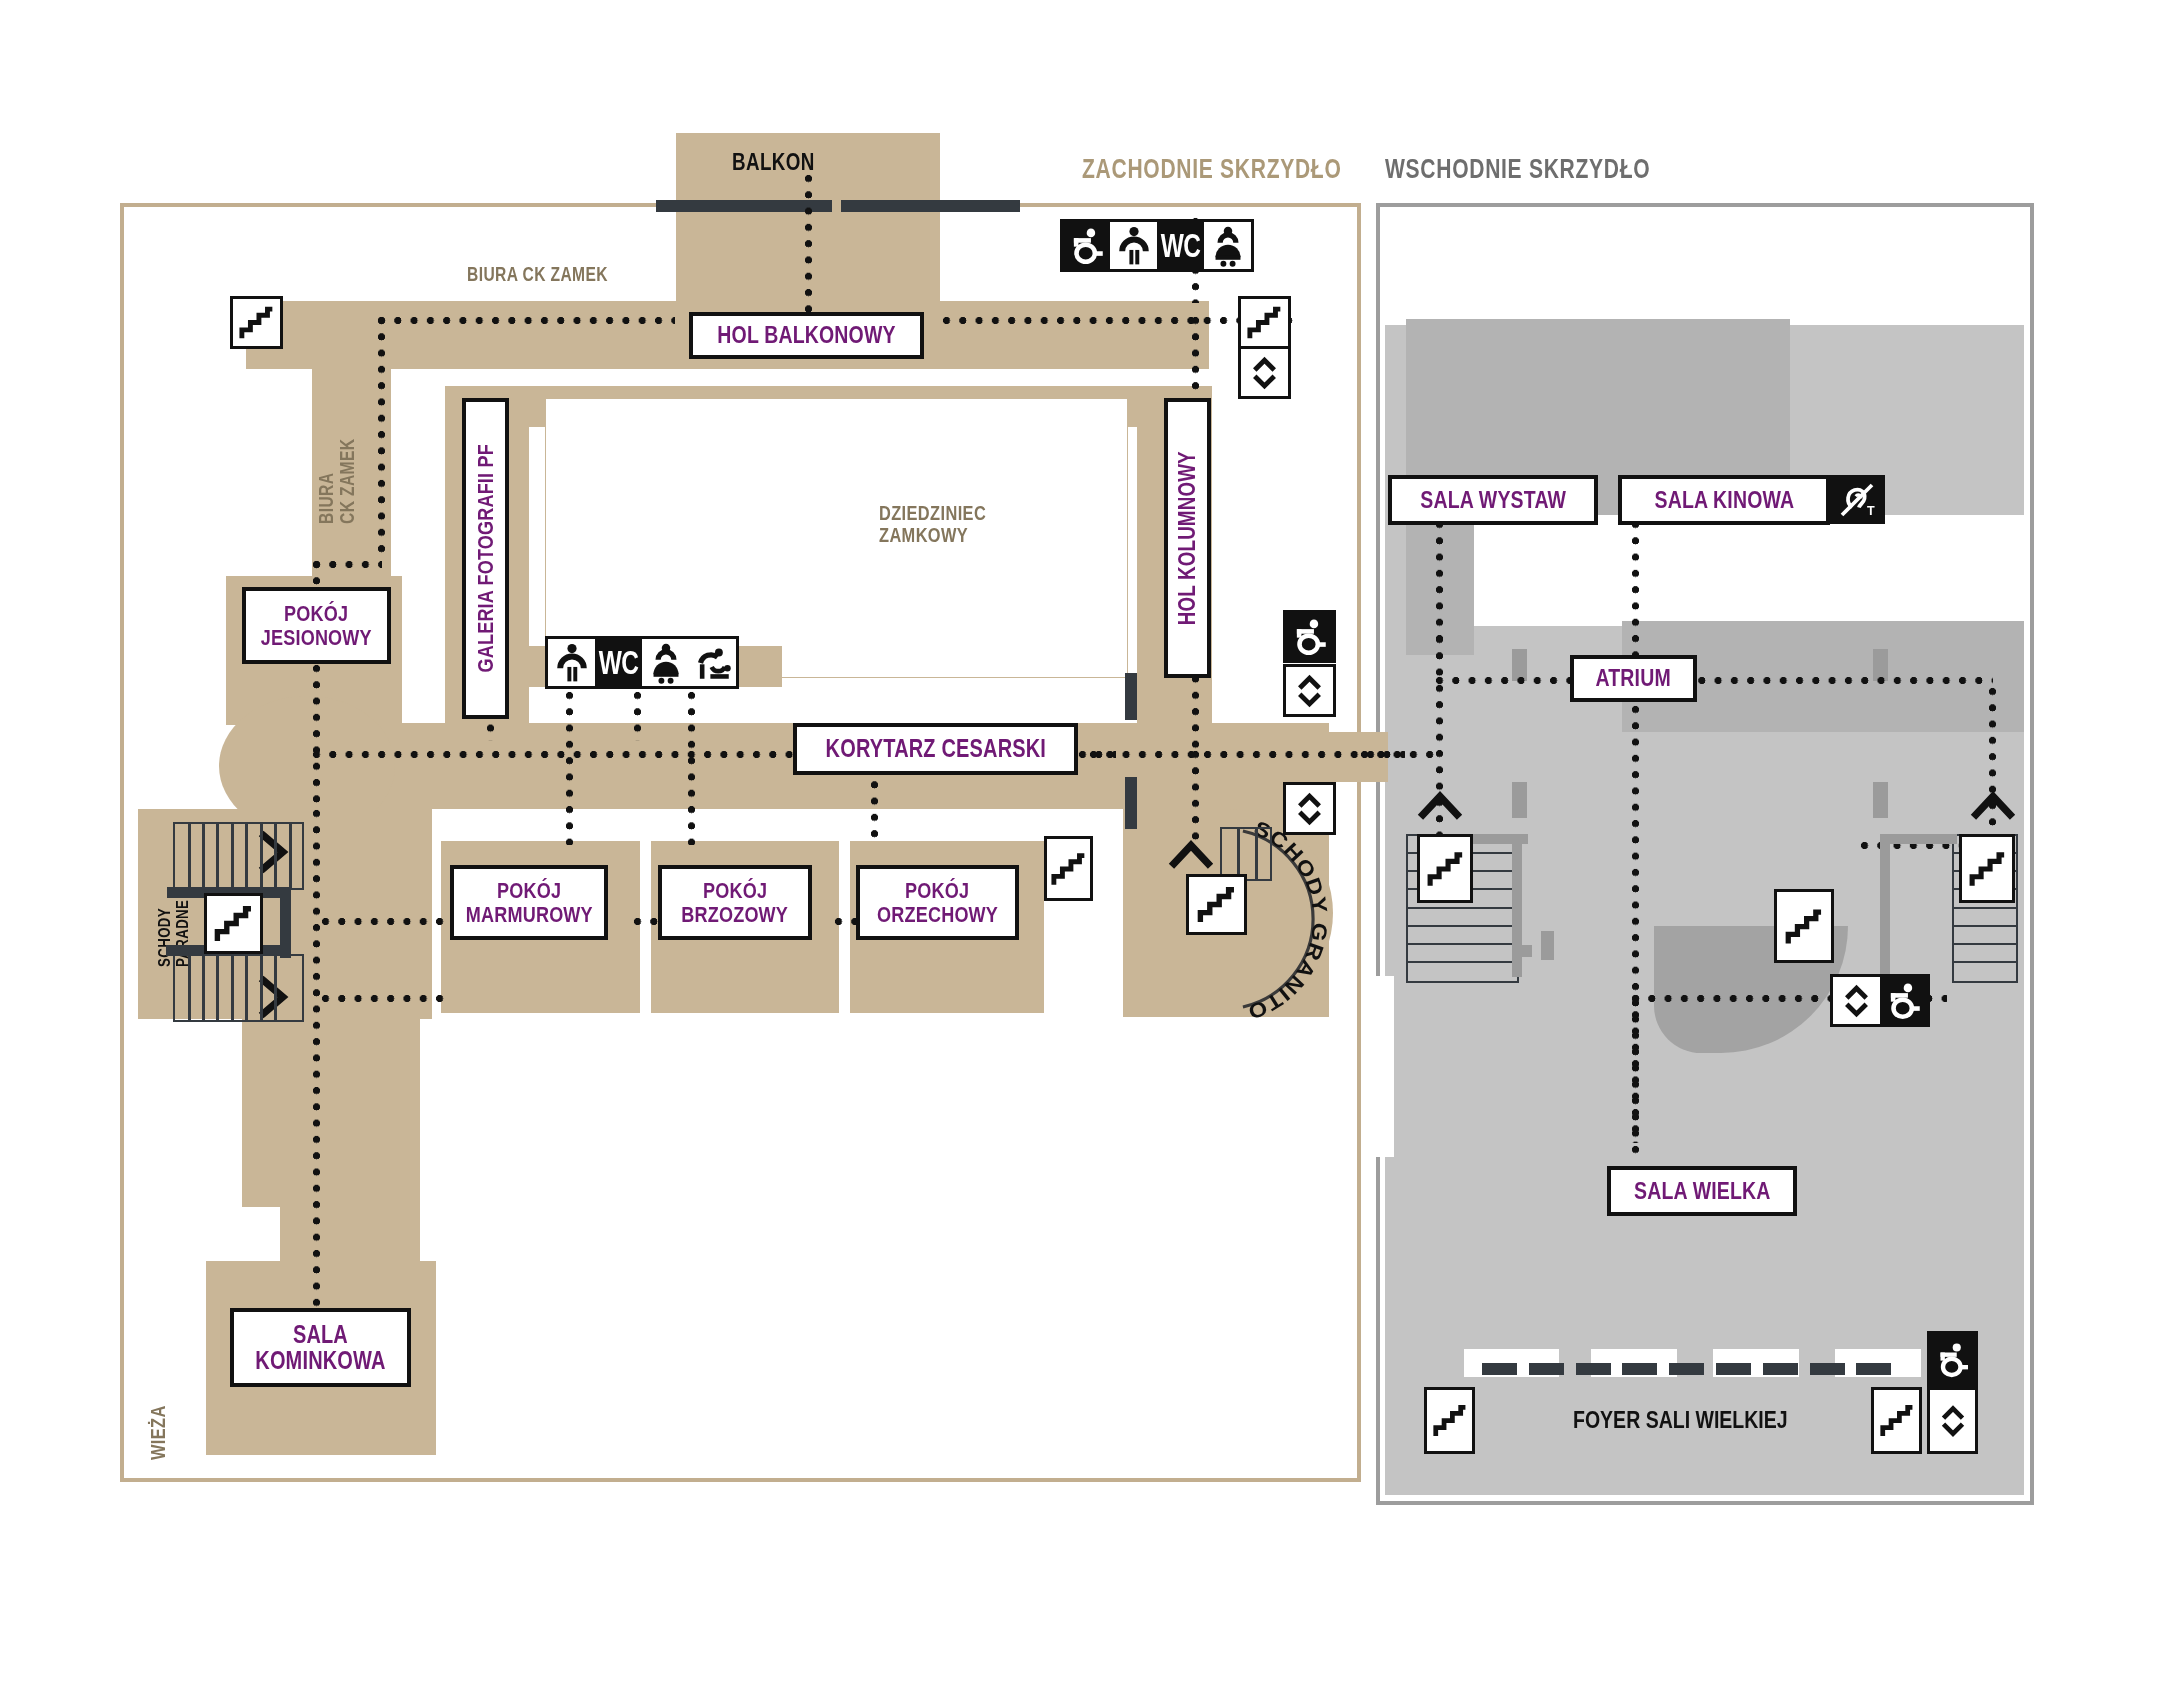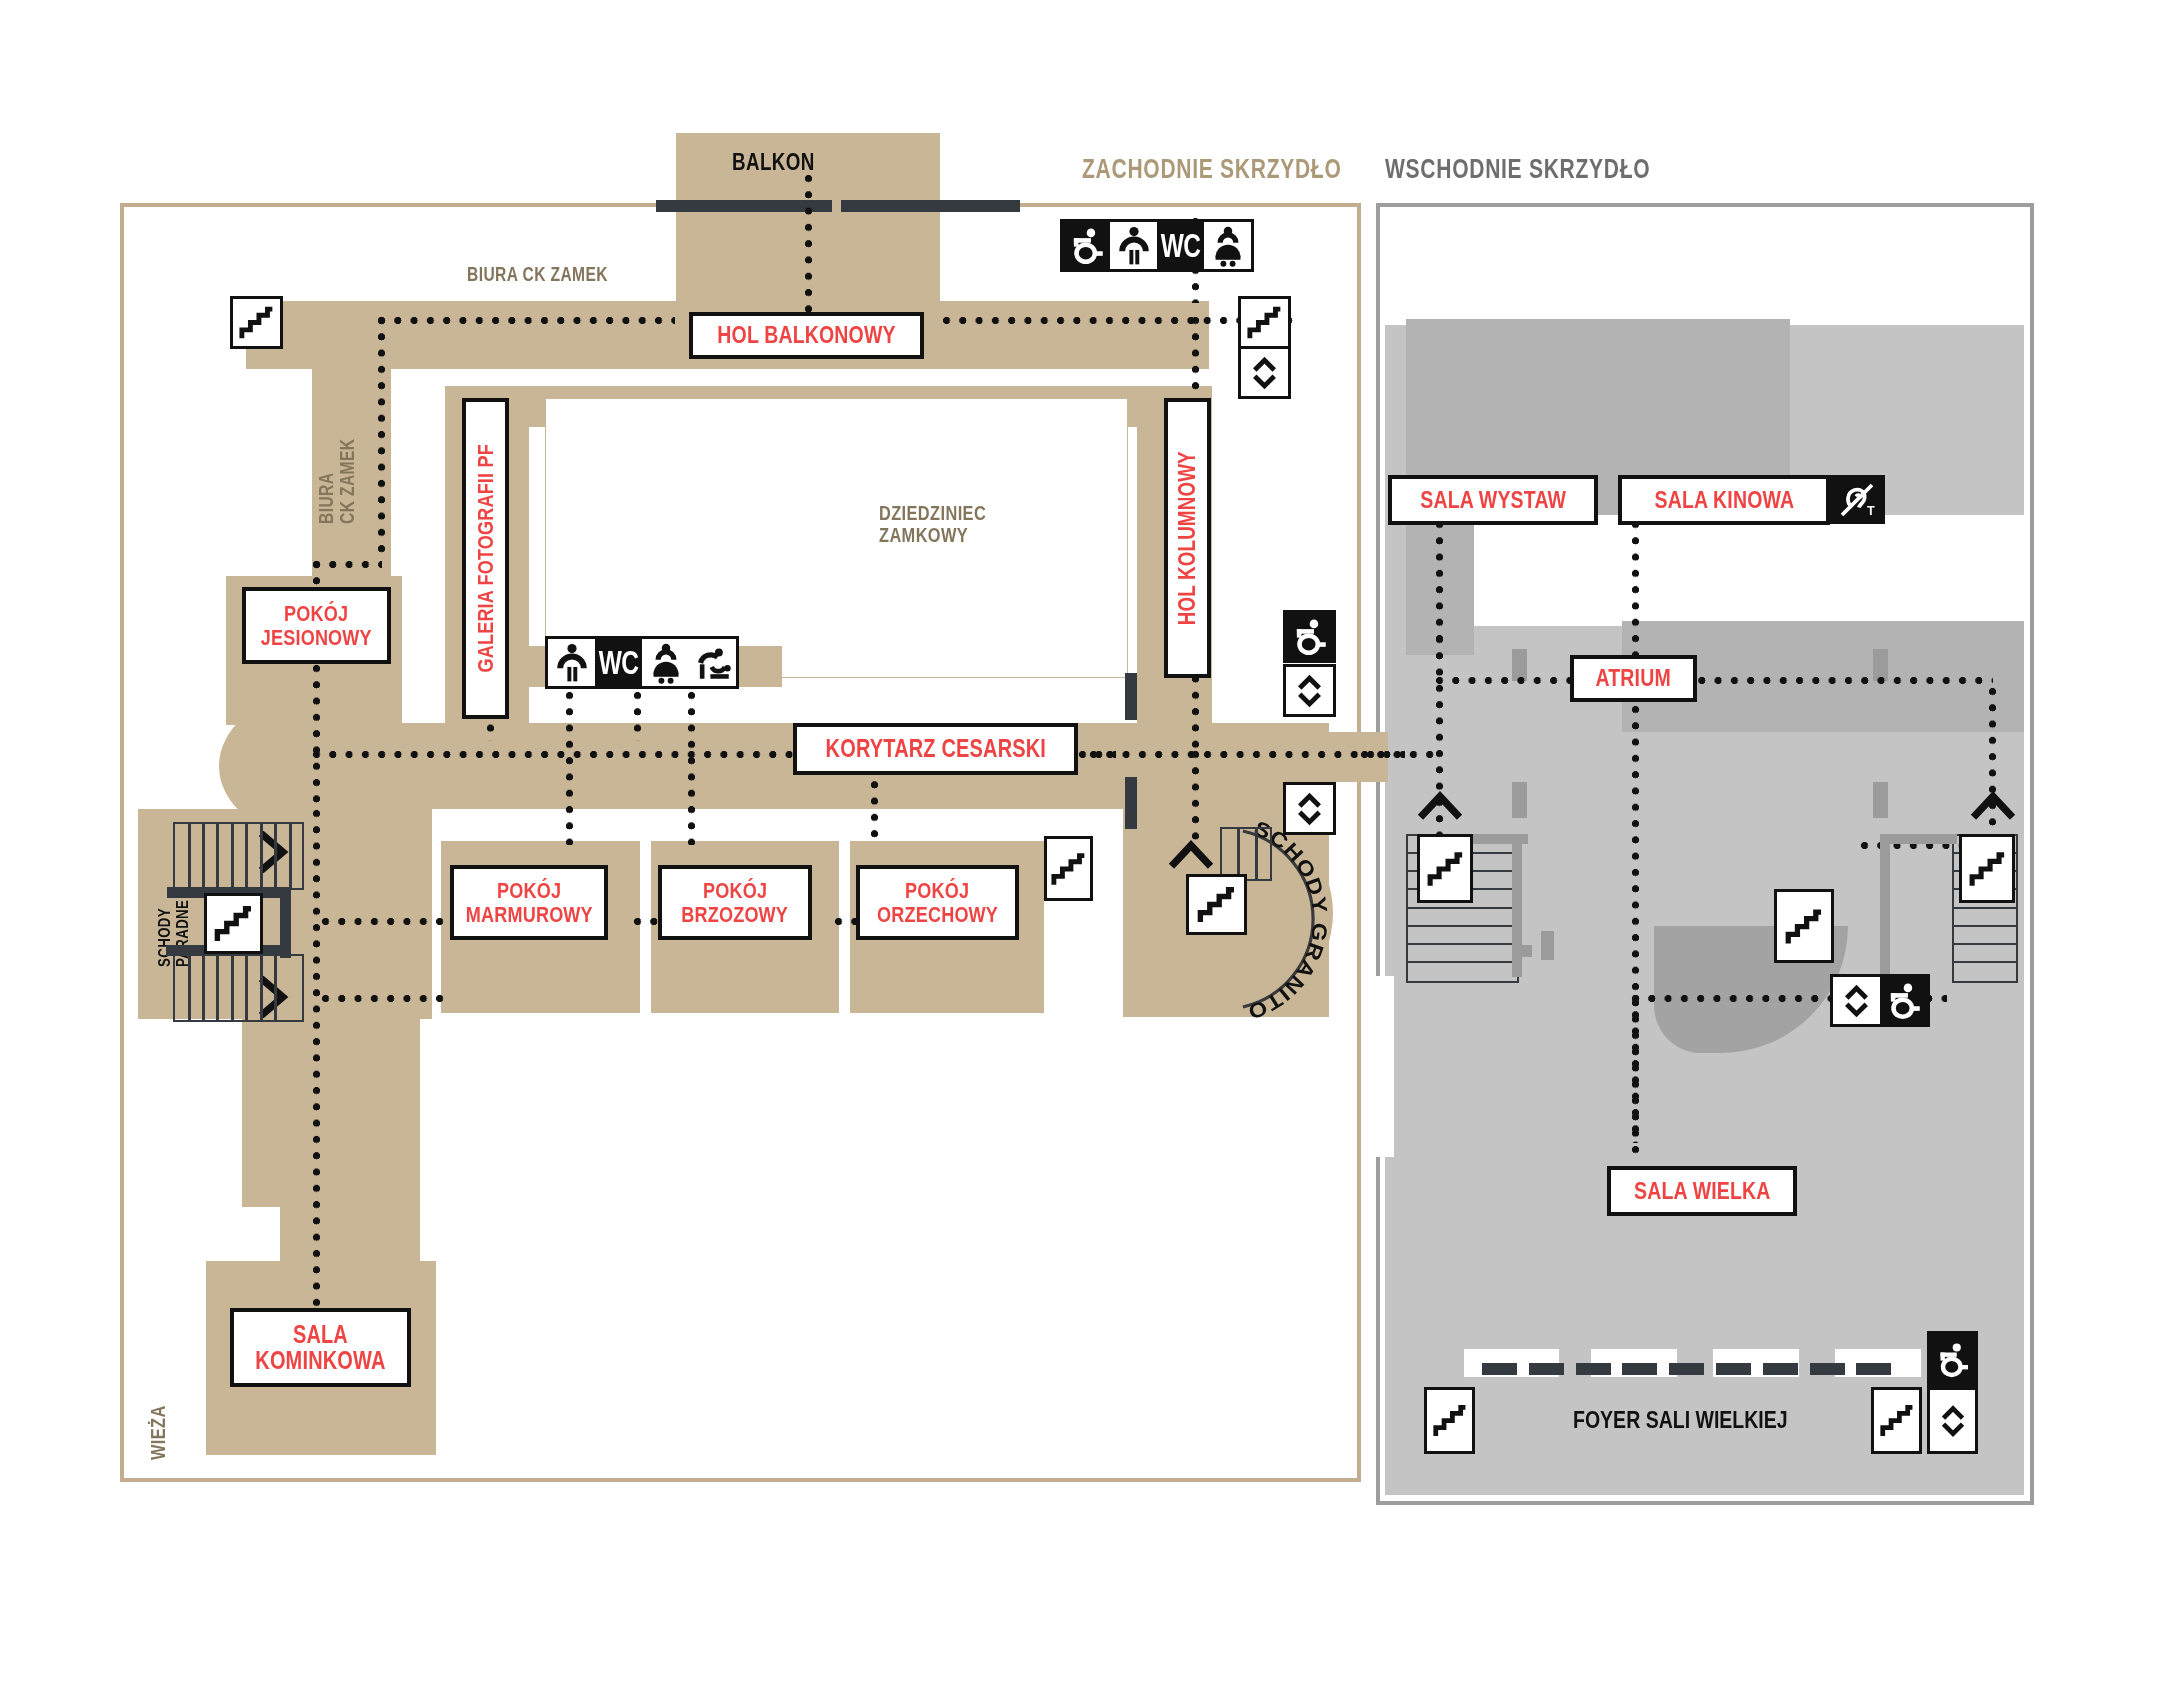--- a/index.html
+++ b/index.html
@@ -28,21 +28,21 @@
   .mass{position:absolute;background:#c9b697;}
   .mass-e{position:absolute;background:#c4c4c4;}
   .mass-e-dk{position:absolute;background:#b3b3b3;}
   .mass-e-dk2{position:absolute;background:#a8a8a8;}
   .courtyard{position:absolute;background:#ffffff;box-sizing:border-box;border:1.8px solid #c9b697;}
 
   
   .plate{
     position:absolute;background:#fff;border:4.1px solid #111;
     display:flex;align-items:center;justify-content:center;
-    text-align:center;font-weight:bold;color:#ef4444;
+    text-align:center;font-weight:bold;color:#701a75;
     line-height:1.02;letter-spacing:0.2px;box-sizing:border-box;
     padding:2.7px 6.3px;
   }
   .plate span{display:block;transform:scaleX(.80);transform-origin:center center;white-space:nowrap;}
   .plate.v{writing-mode:vertical-rl;transform:rotate(180deg);}
   .plate.v span{transform:scaleX(1) scaleY(.80);}
 
   
   .bcap{
     position:absolute;color:#84765c;font-weight:bold;

